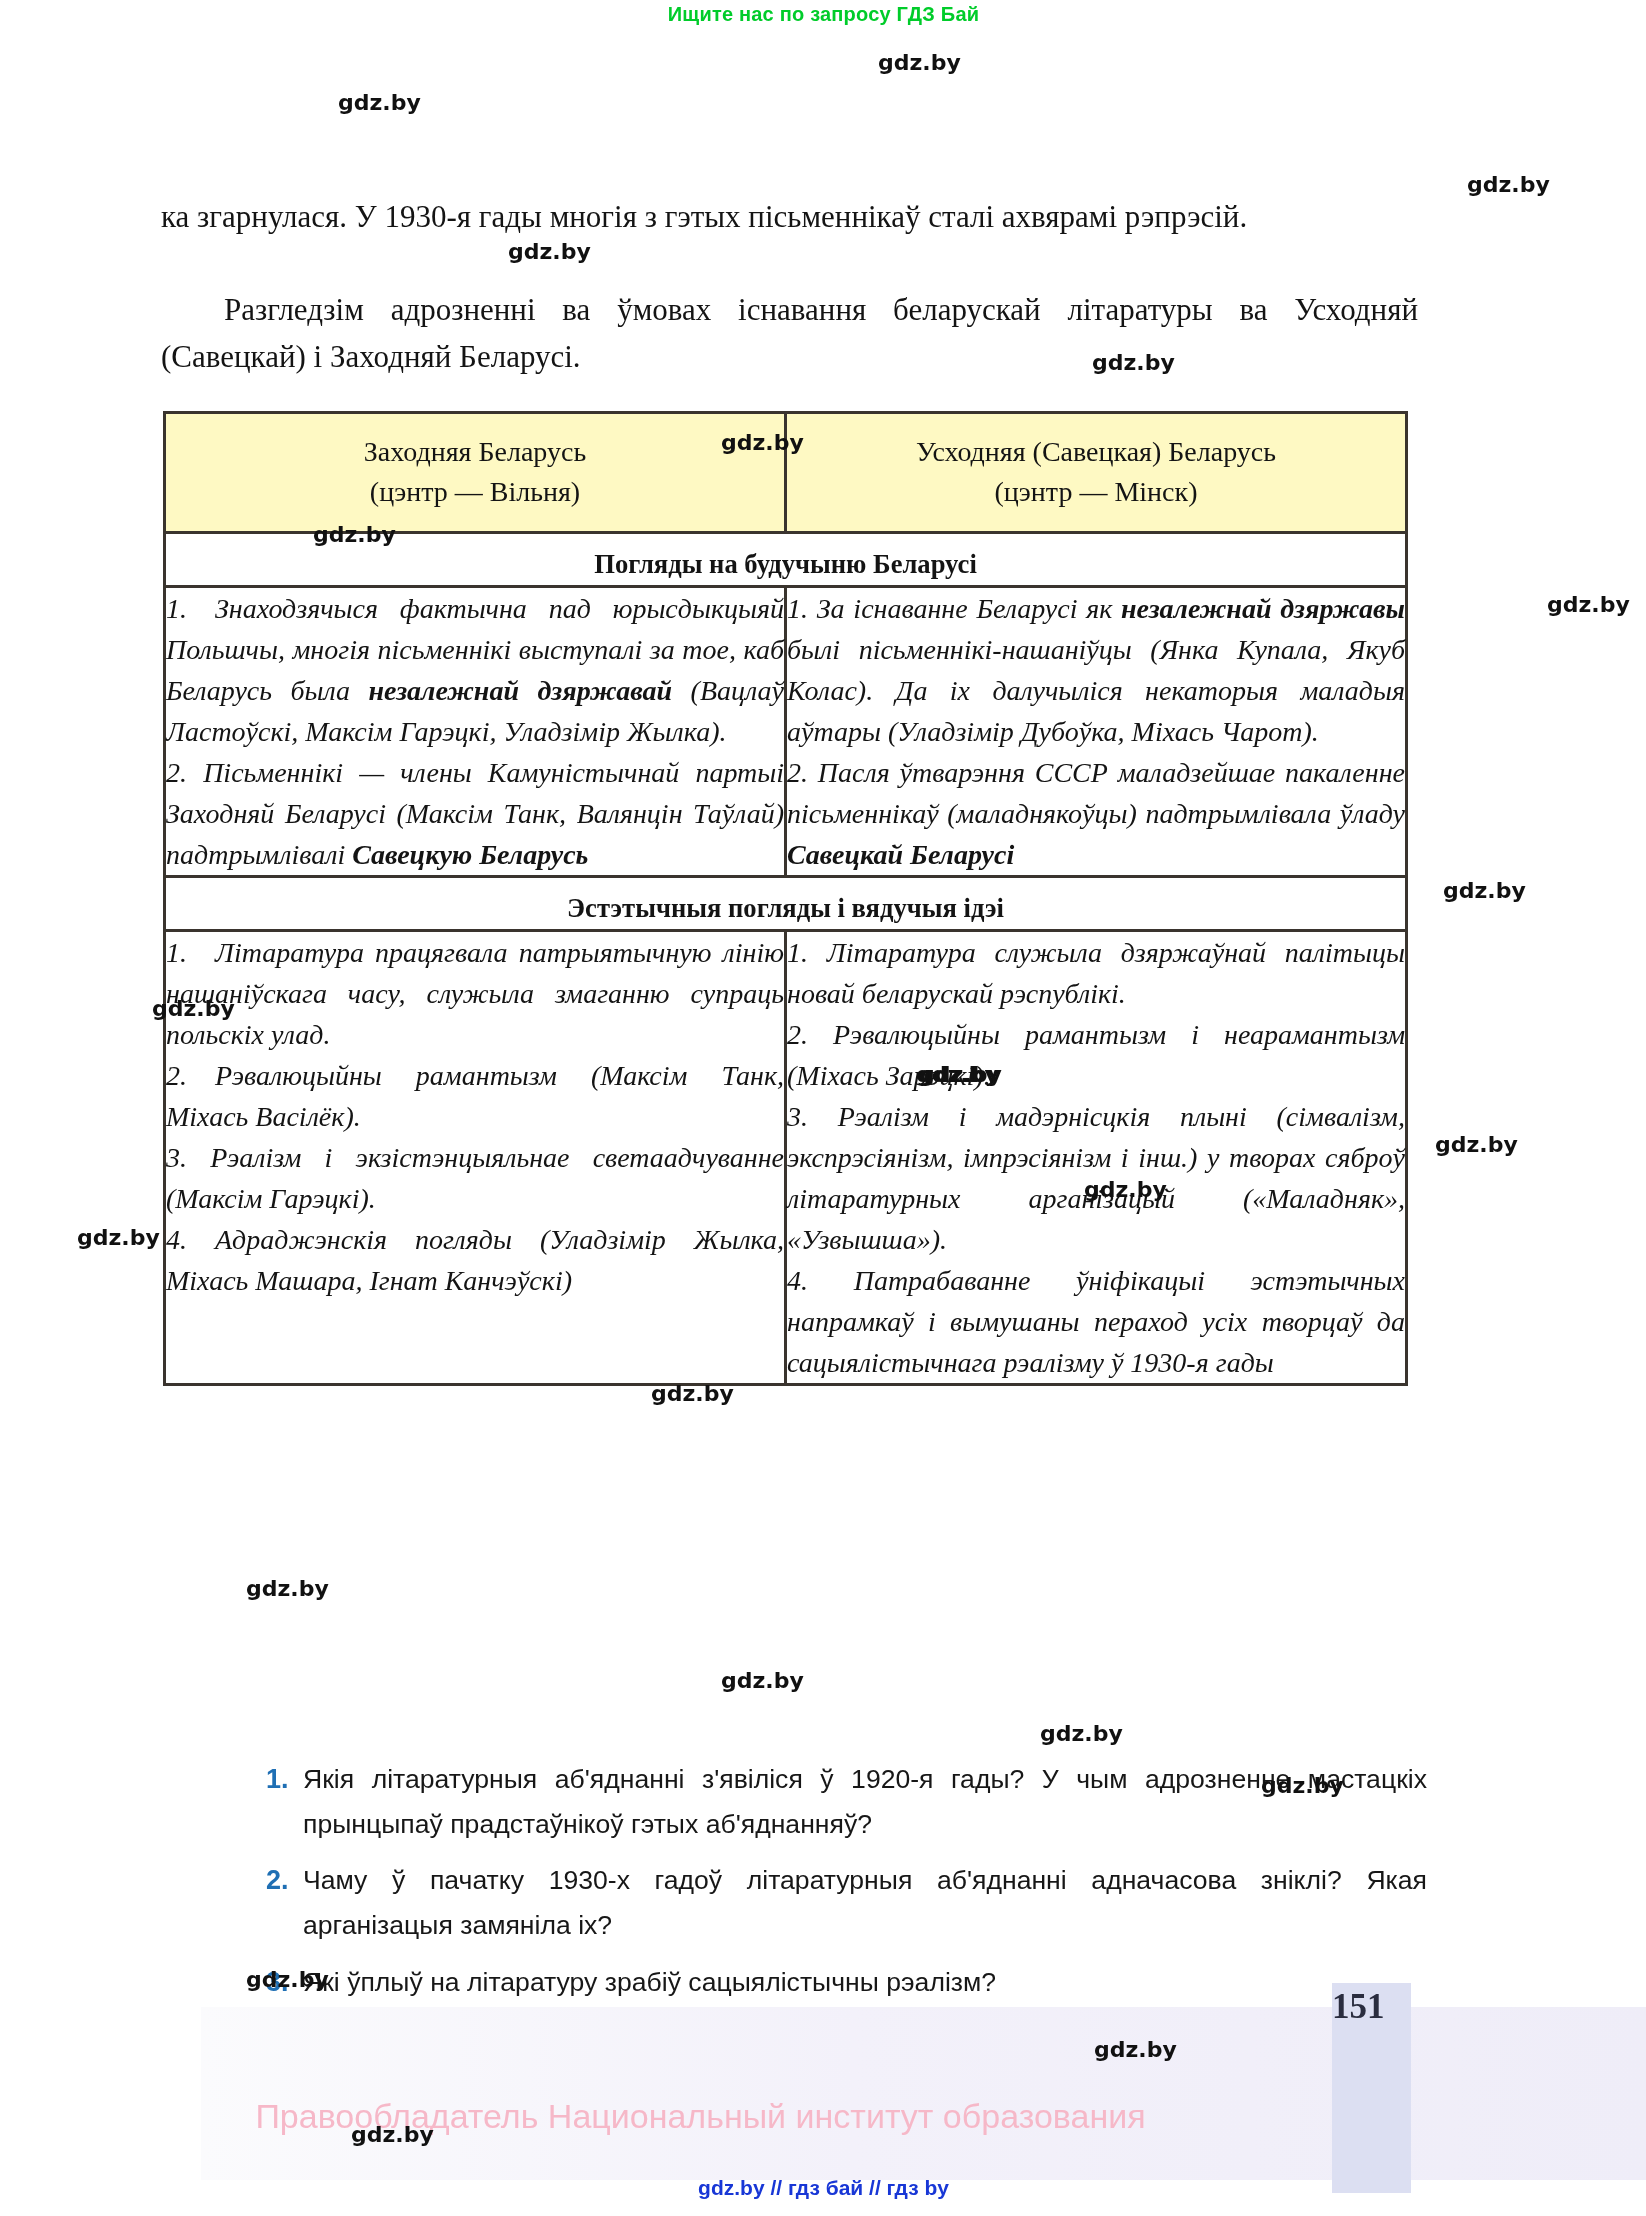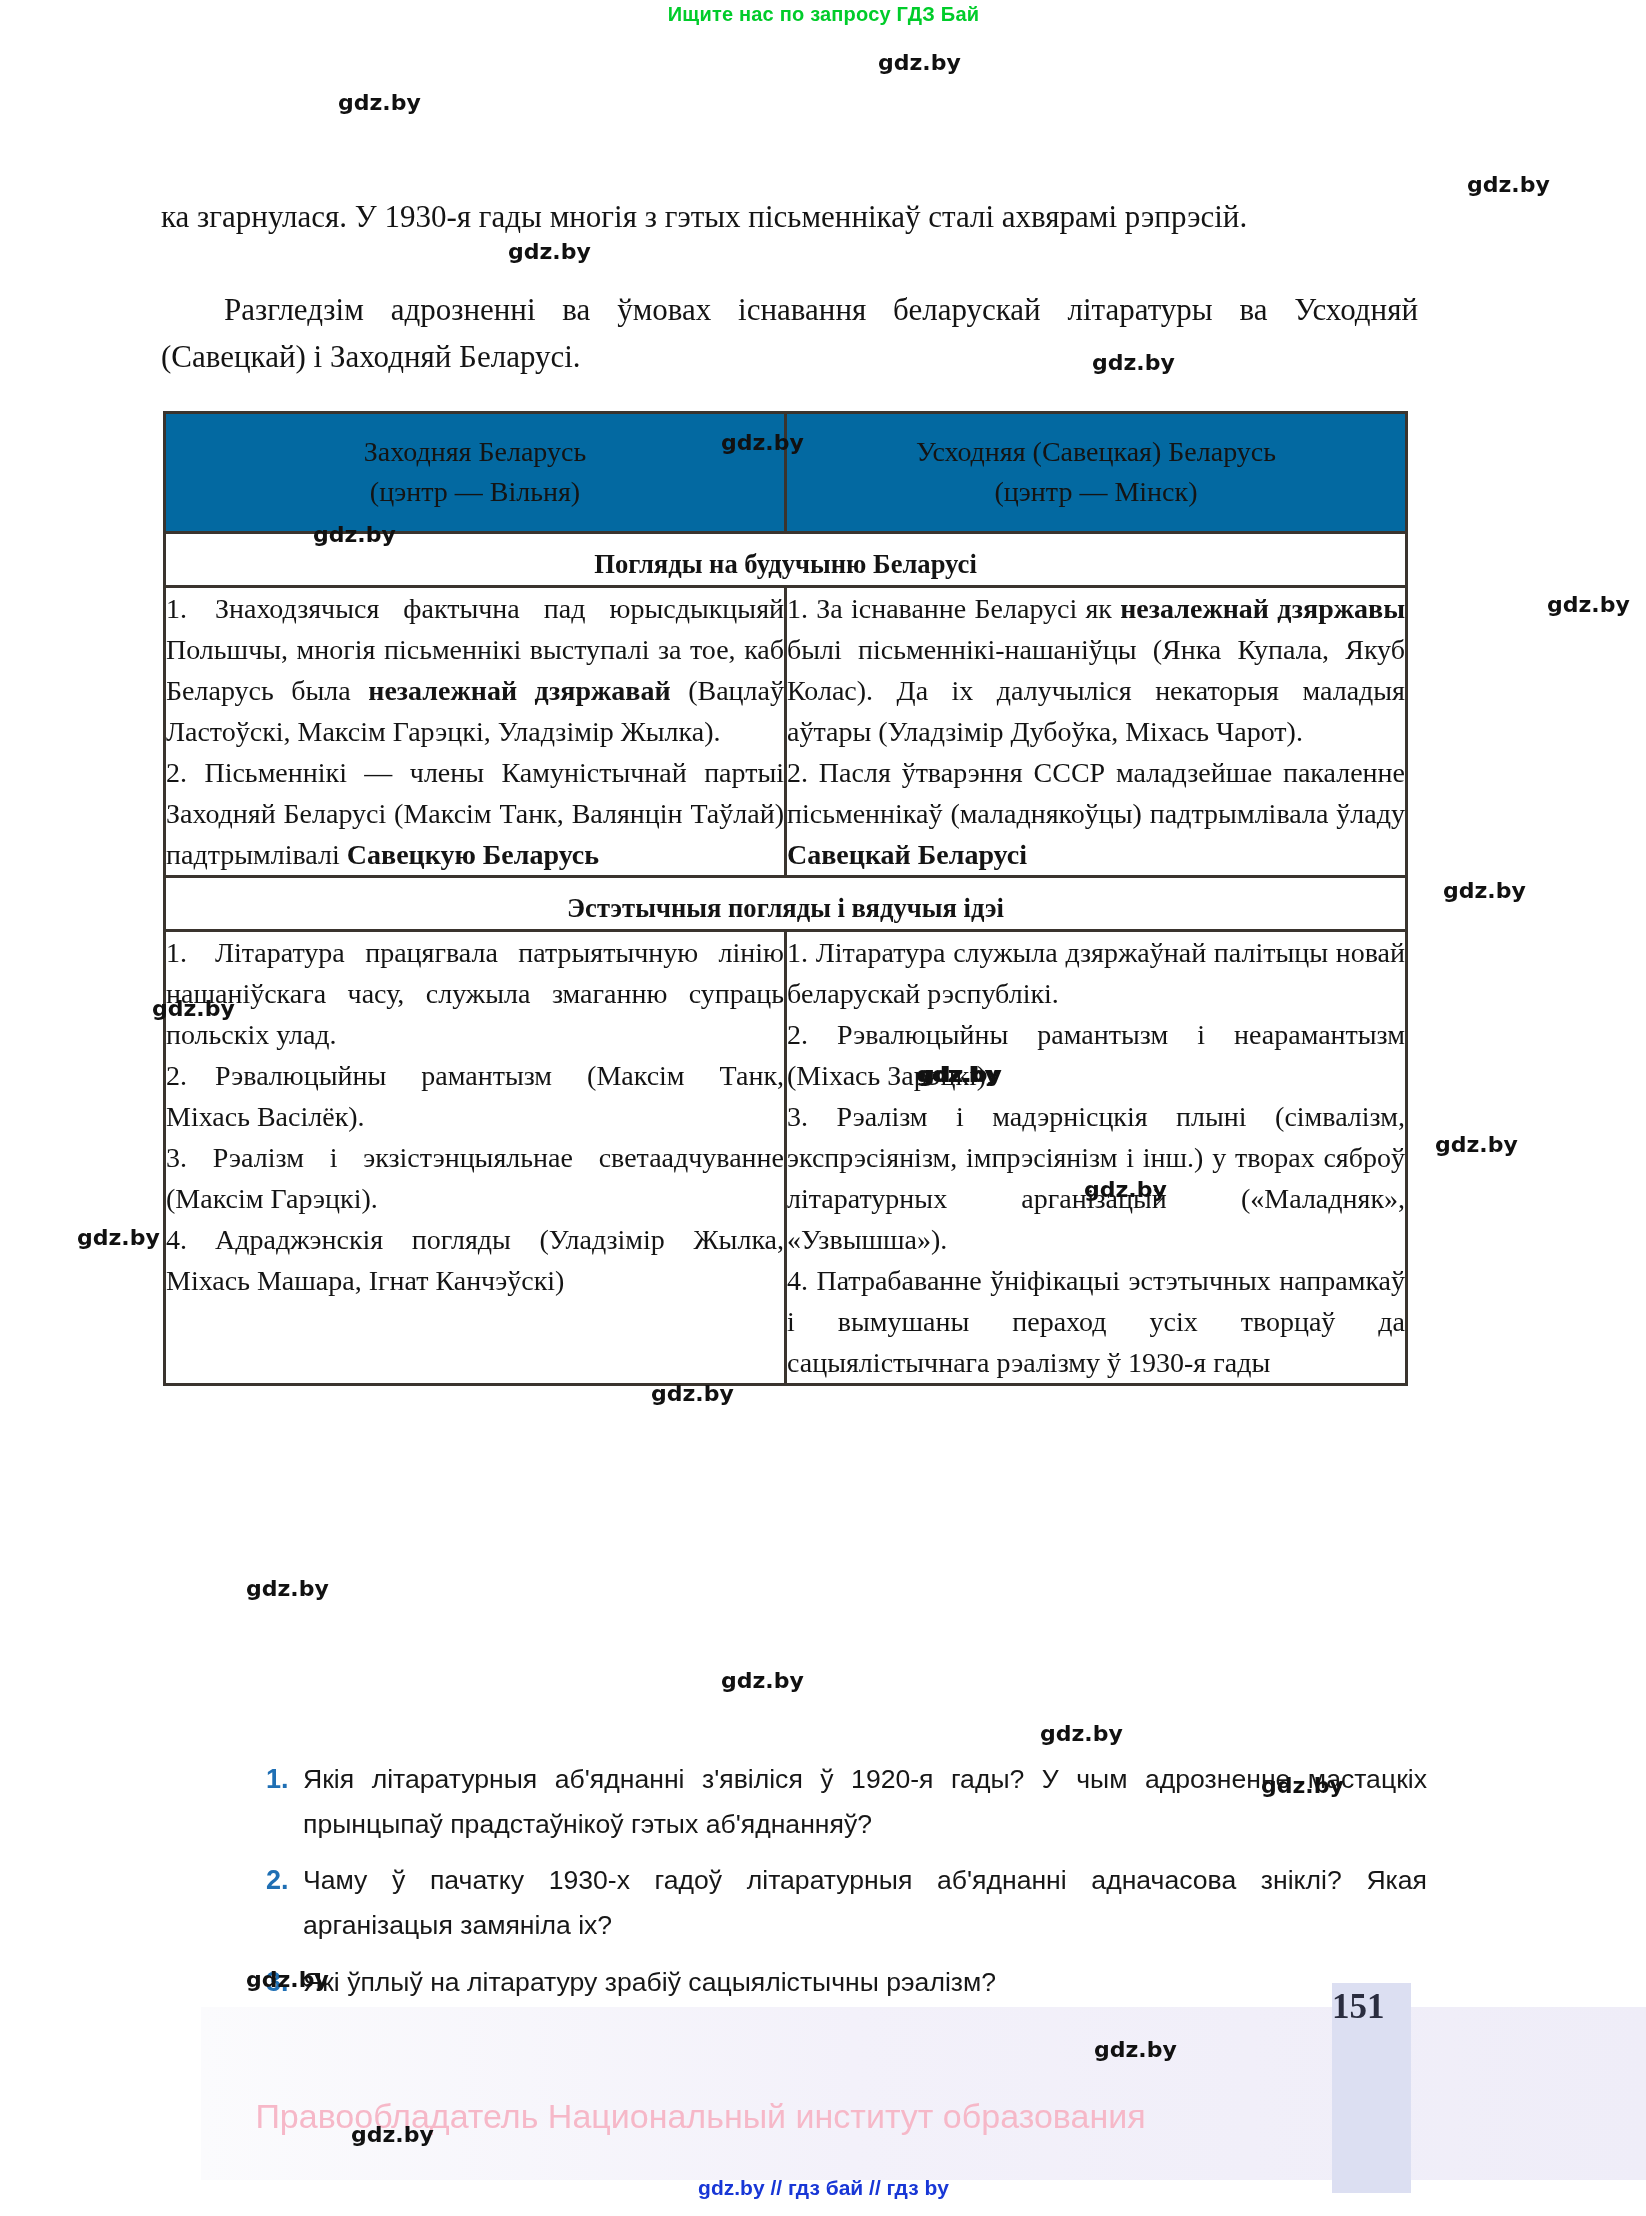--- a/index.html
+++ b/index.html
@@ -54,21 +54,21 @@
     width:1245px;
     border-collapse:collapse;
     table-layout:fixed;
   }
   .tbl td{
     border:3.2px solid #3a342e;
     vertical-align:top;
     padding:0;
   }
   .hdr td{
-    background:#0369a1;
+    background:#fef9c3;
     text-align:center;
     font-size:28px;
     line-height:40px;
     padding:17.7px 8px 19.3px 8px;
     color:#141414;
     vertical-align:middle;
   }
   .section-title td{
     text-align:center;
     font-size:26.6px;
@@ -78,21 +78,21 @@
     line-height:34px;
   }
   .cellbody{
     font-size:28px;
     line-height:41px;
     color:#141414;
     padding:9.7px 16px 17.7px 17.7px;
     text-align:justify;
     hyphens:none;
   }
-  .cellbody p{margin:0;}
+  .cellbody p{margin:0;font-style:italic;}
   .cellbody b{font-weight:700;}
   .pad-bottom{padding-bottom:121px;}
 
   
   .questions{
     position:absolute;left:266px;top:1757px;width:1161px;
     font-family:"Liberation Sans", sans-serif;
   }
   .q{
     display:flex;

